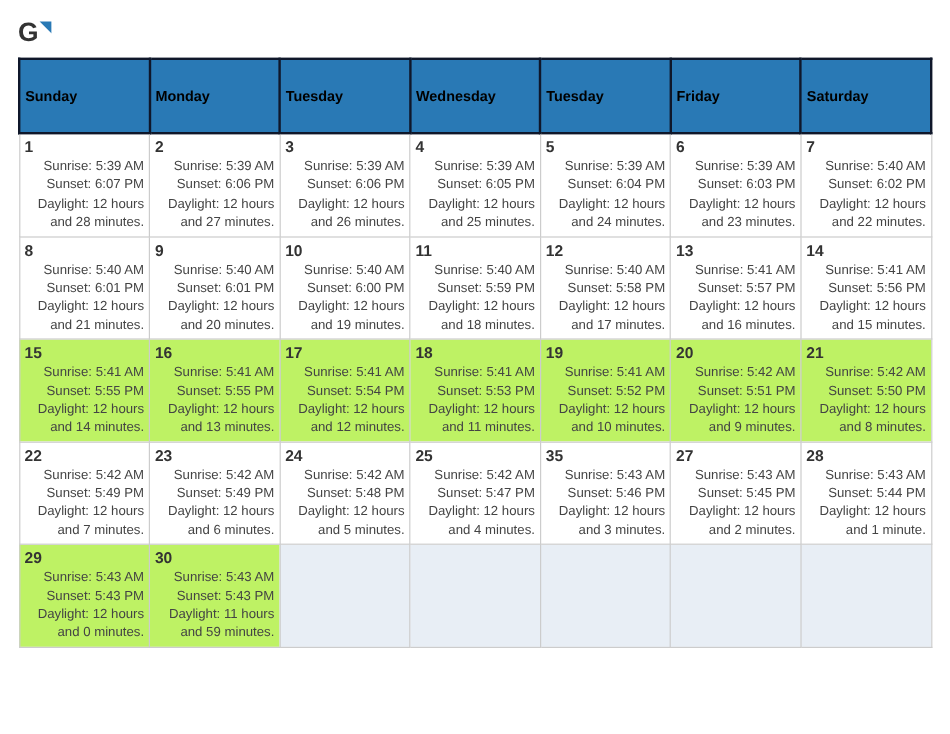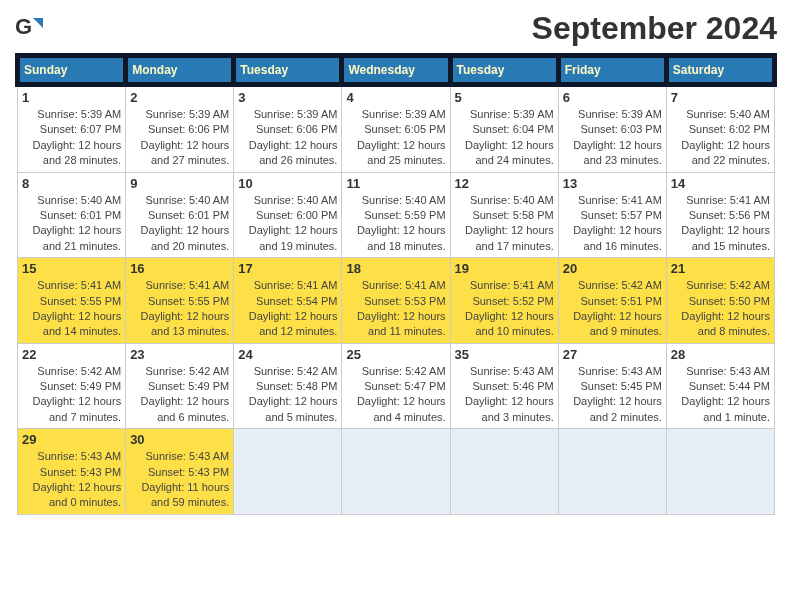--- a/index.html
+++ b/index.html
@@ -53,26 +53,26 @@
       color: #555;
       margin-top: 2px;
     }
     .calendar-table {
       width: 100%;
       border-collapse: collapse;
       font-size: 10px;
     }
     .calendar-table th {
       background: #2979b5;
-      color: #fef9c3;
-      padding: 5px 4px;
+      color: #000000;
+      padding: 23px 4px;
       text-align: left;
       font-size: 12px;
       font-weight: bold;
-      border: 5px solid #0f172a;
+      border: 2px solid #0f172a;
     }
     .calendar-table td {
       border: 1px solid #ccc;
       vertical-align: top;
       padding: 3px 4px;
       width: 14.28%;
       height: 80px;
       background: #fff;
     }
     .calendar-table td.empty {
@@ -85,39 +85,38 @@
       display: block;
       margin-bottom: 2px;
     }
     .day-detail {
       font-size: 11px;
       color: #444;
       line-height: 1.4;
       text-align: right;
     }
     .row-bg-alt td {
-      background: #fde047;
+      background: #bef264;
     }
     .row-bg-alt td.empty {
       background: #e8eef5;
     }
   </style>
 </head>
 <body>
 
 <div class="page">
   <div class="header-area">
     <div class="logo">
       <svg class="logo-icon" viewBox="0 0 28 28">
         <text x="0" y="20" font-size="22" font-weight="bold" fill="#333">G</text>
         <polygon points="18,4 28,4 28,14" fill="#2979b5"></polygon>
       </svg>
     </div>
     <div class="title-area">
-      <div class="month-title">September 2024</div>
     </div>
   </div>
 
   <table class="calendar-table">
     <thead>
       <tr>
         <th>Sunday</th>
         <th>Monday</th>
         <th>Tuesday</th>
         <th>Wednesday</th>

